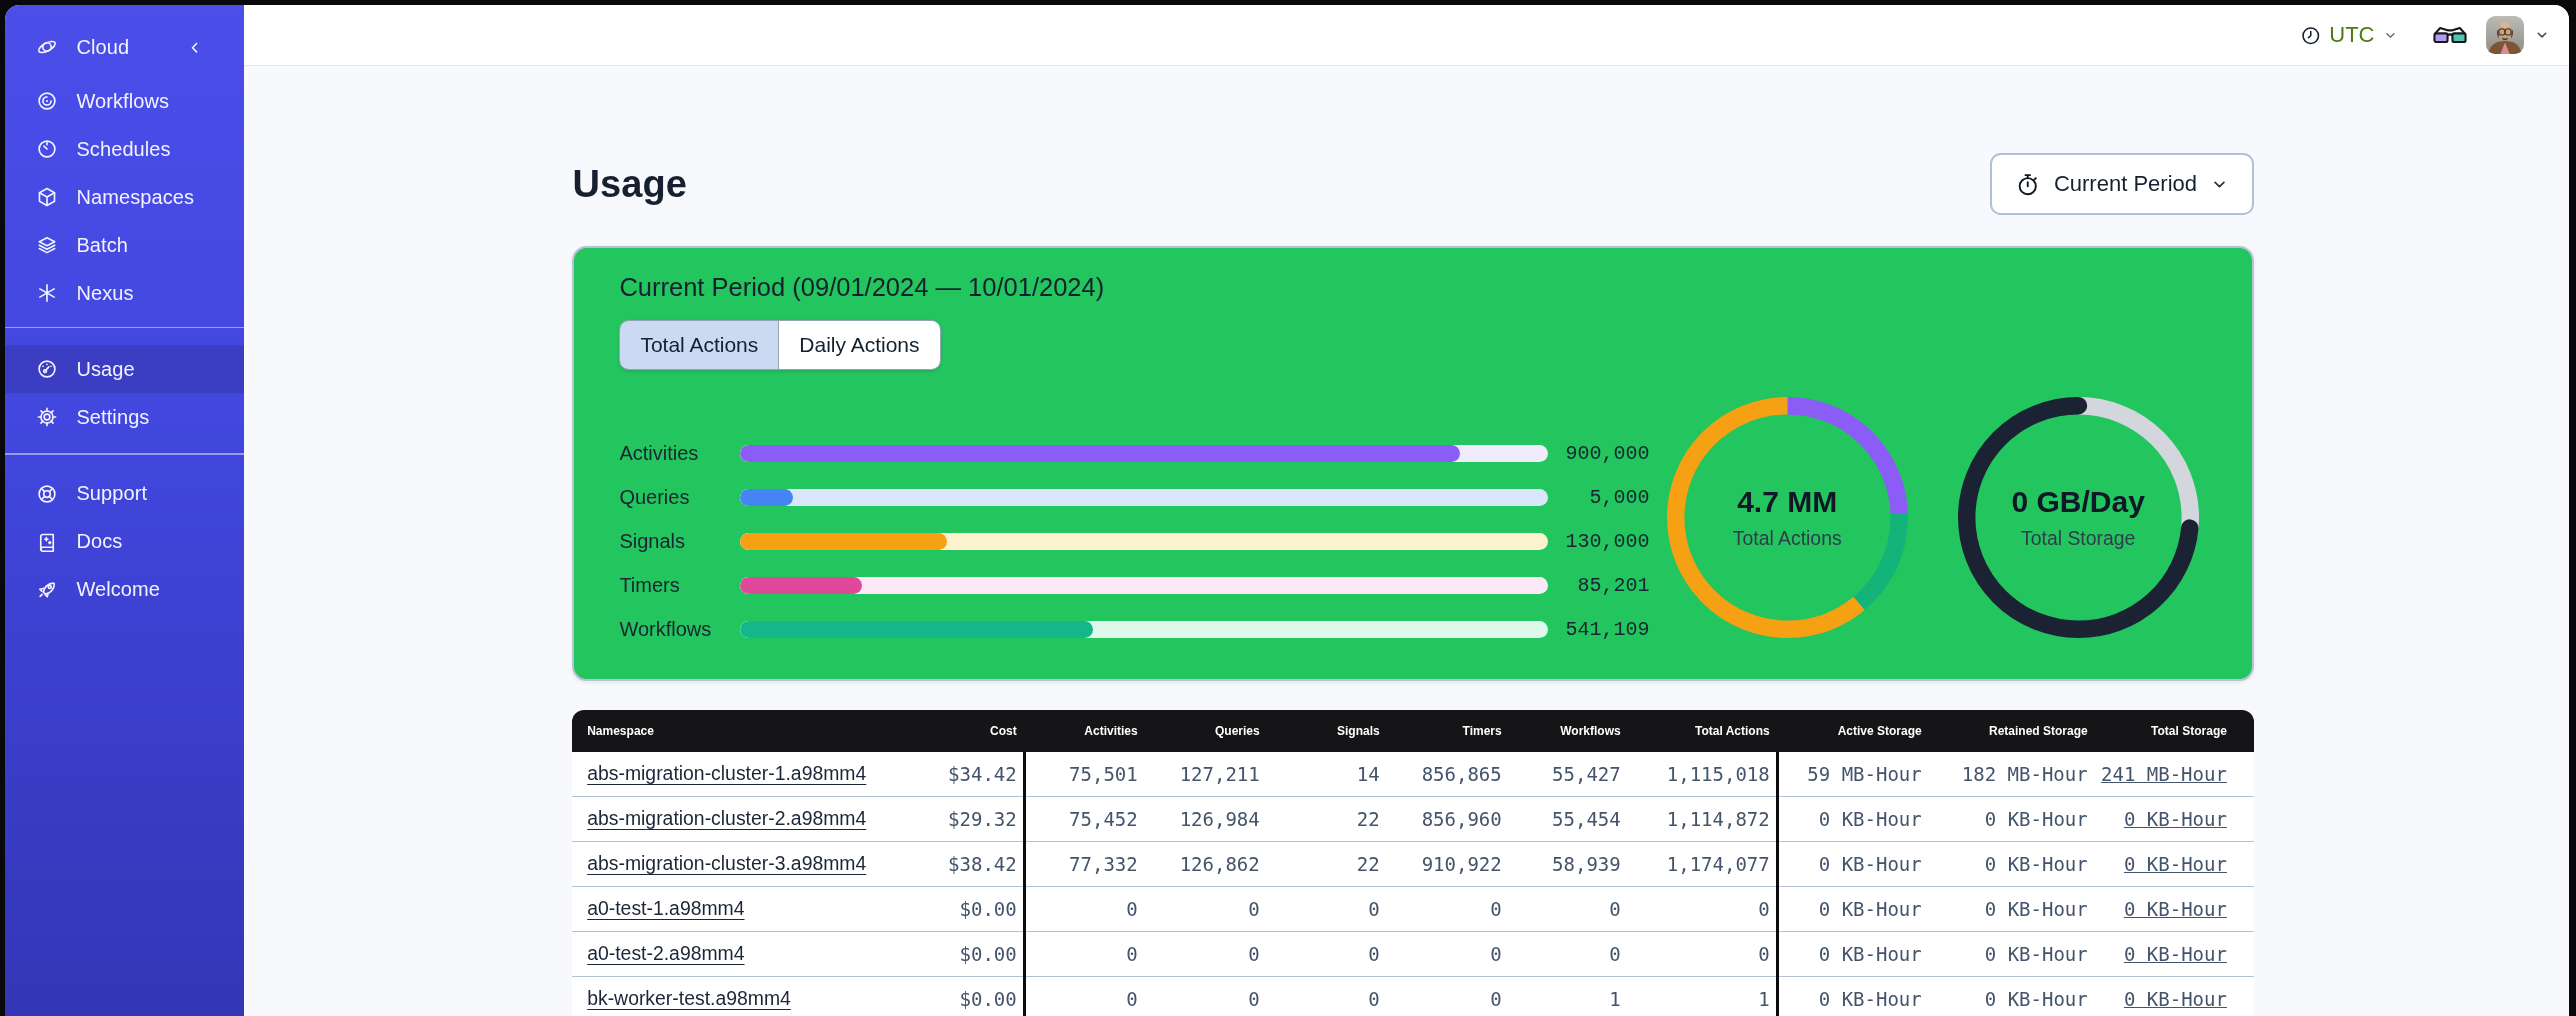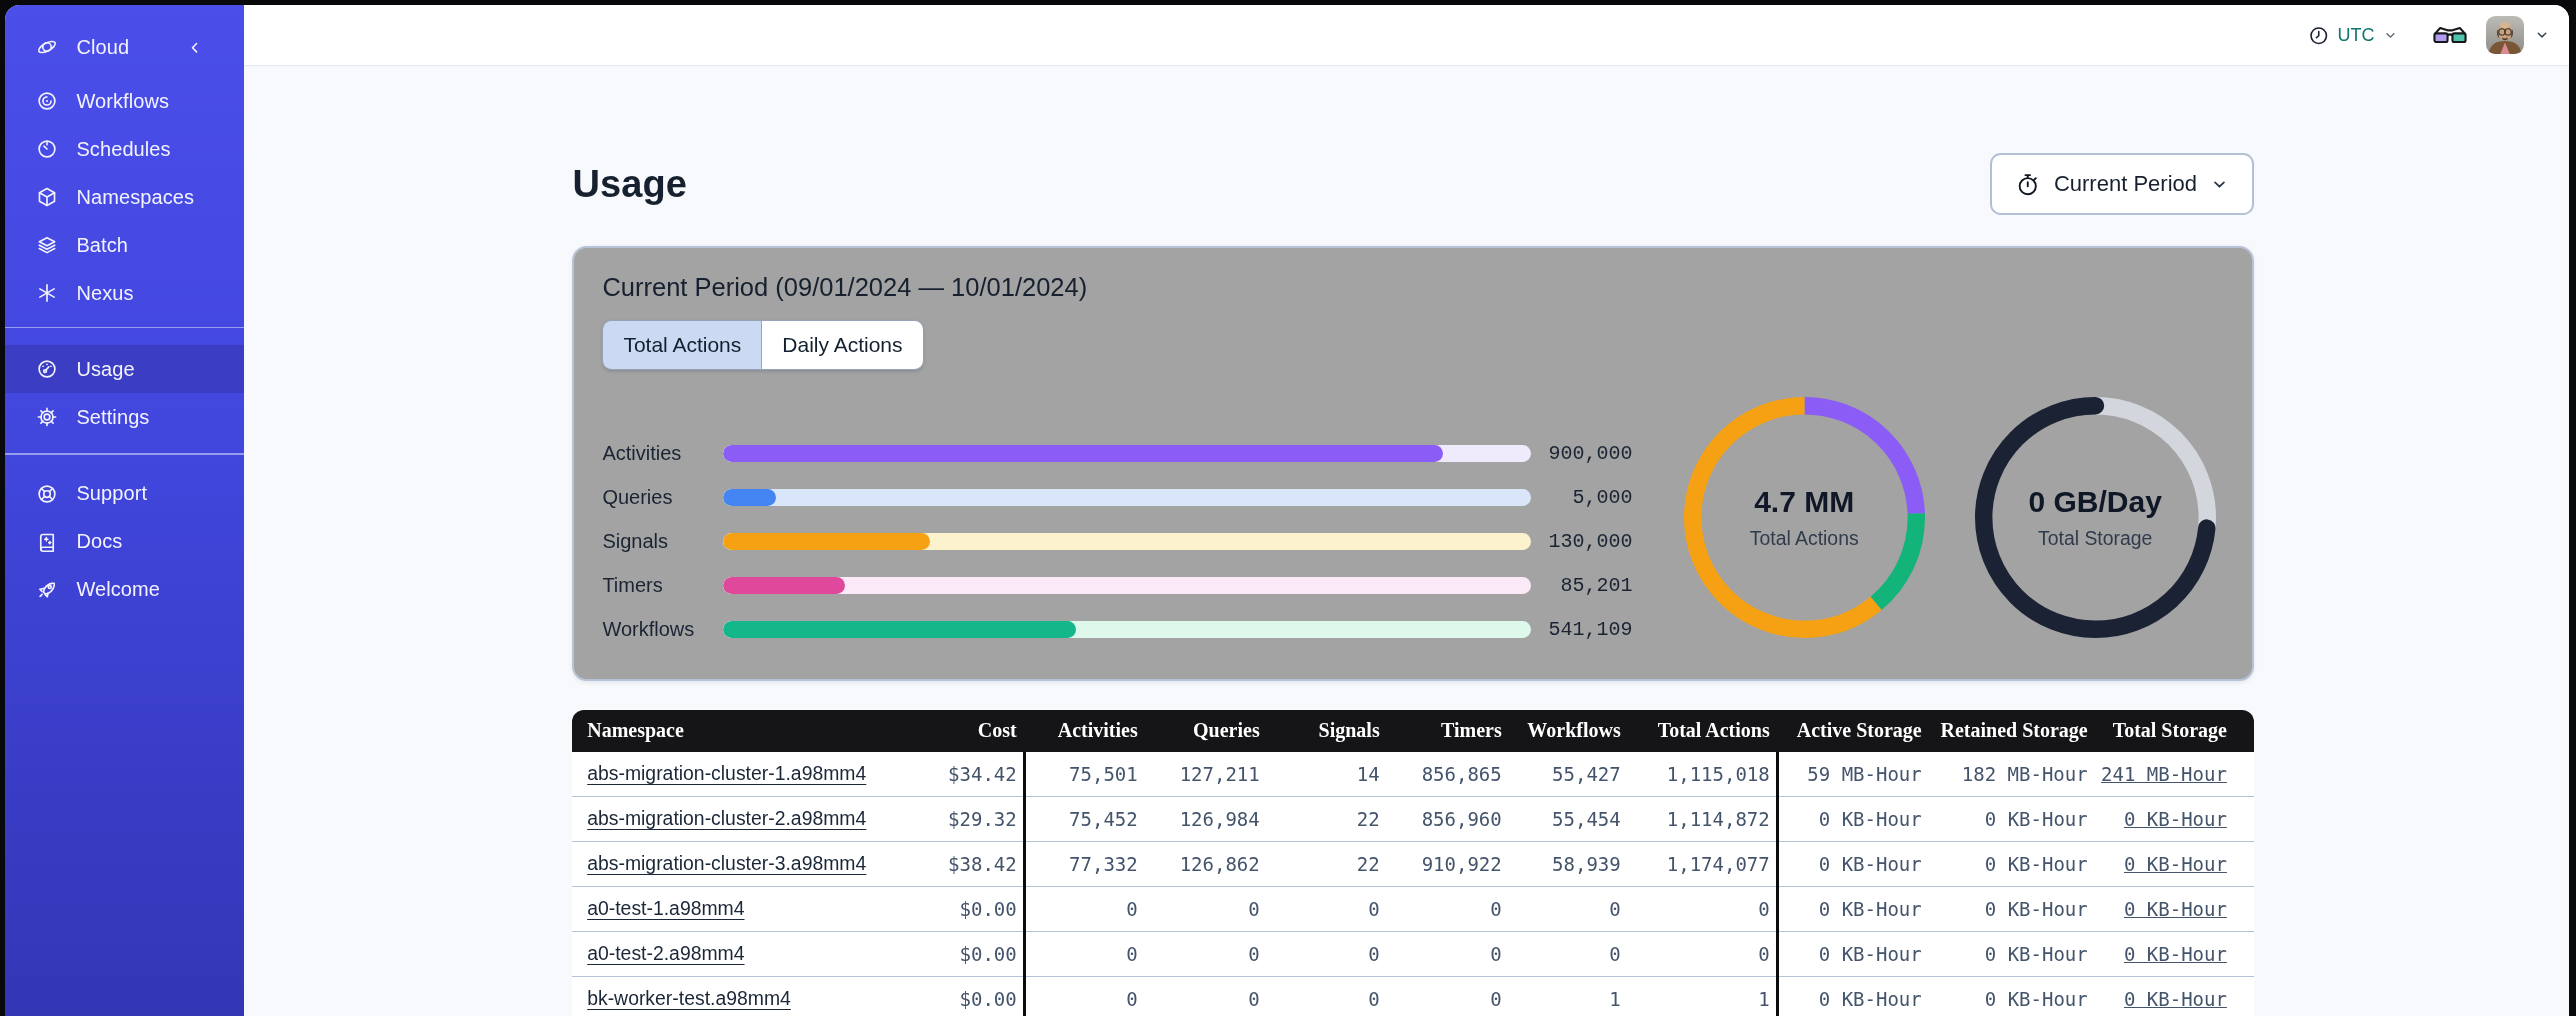--- a/index.html
+++ b/index.html
@@ -21,41 +21,41 @@
   #grp-account{margin-top:17.4px;}
   #grp-help{margin-top:14.8px;}
   .side-divider{height:1.3px;background:rgba(223,227,248,.55);width:100%;}
   .side-divider.d1{margin-top:9.4px;}
   .side-divider.d2{margin-top:12px;}
   .side-row.selected{background:#3B3EC2;}
   
   .main{flex:1;display:flex;flex-direction:column;min-width:0;}
   .topbar{height:60px;background:#FFFFFF;border-bottom:1.3px solid #E3E8EF;display:flex;align-items:center;
     justify-content:flex-end;padding-right:19px;flex:0 0 auto;}
-  .tz{display:flex;align-items:center;gap:8px;color:#0f766e;font-size:18px;cursor:pointer;}
+  .tz{display:flex;align-items:center;gap:8px;color:#4d7c0f;font-size:22px;cursor:pointer;}
   .tz .icn{width:21.5px;height:21.5px;display:inline-flex;color:#1A2230;}
   .tz .chev{width:14.8px;height:14.8px;display:inline-flex;color:#55606E;}
   .icn svg,.chev svg{width:100%;height:100%;}
   .glasses-btn{margin-left:35px;width:36px;height:24px;border:none;background:transparent;padding:0;cursor:pointer;display:inline-flex;}
   .glasses-btn svg{width:100%;height:100%;}
   .avatar{margin-left:17.4px;width:38px;height:38px;border-radius:9.4px;overflow:hidden;flex:0 0 38px;cursor:pointer;}
   .avatar svg{width:100%;height:100%;display:block;}
   .acct-chev{margin-left:10.7px;width:16px;height:16px;display:inline-flex;color:#3A4552;cursor:pointer;}
   
   .content{margin-left:328px;width:1682px;}
   .page-head{margin-top:86px;height:64px;display:flex;align-items:center;justify-content:space-between;}
   h1.page-title{margin:0;font-size:38px;font-weight:700;color:#16202E;letter-spacing:0.1px;}
   .period-btn{display:flex;align-items:center;gap:13.4px;height:62px;padding:0 23px;background:#FFFFFF;
     border:2px solid #B3BFD5;border-radius:10.7px;font-size:22px;color:#16202E;cursor:pointer;
     font-family:inherit;}
   .period-btn .icn{width:25.5px;height:25.5px;display:inline-flex;color:#111822;}
   .period-btn .chev{width:19px;height:19px;display:inline-flex;color:#2A3442;}
   
-  .card{box-sizing:border-box;margin-top:29.5px;width:1682px;height:435px;background:#a3a3a3;
-    border:2px solid #B7C2D7;border-radius:14.8px;padding:24px 28px 32px;box-shadow:0 1.3px 4px rgba(16,24,40,.07);}
+  .card{box-sizing:border-box;margin-top:29.5px;width:1682px;height:435px;background:#22c55e;
+    border:2px solid #B7C2D7;border-radius:14.8px;padding:24px 45px 32px;box-shadow:0 1.3px 4px rgba(16,24,40,.07);}
   .card-title{margin:0;font-size:25.5px;line-height:31px;font-weight:400;color:#16202E;}
   .tabs{margin-top:17.4px;display:inline-flex;height:50px;border:1.3px solid #97A2B6;border-radius:9.4px;
     overflow:hidden;box-shadow:0 1.3px 2.7px rgba(71,84,103,.25);box-sizing:border-box;}
   .tab{height:100%;padding:0 20px;border:none;background:#FFFFFF;font-size:21px;color:#13202F;
     font-family:inherit;cursor:pointer;}
   .tab.first{border-right:1.3px solid #97A2B6;}
   .tab.selected{background:#CBD9F2;}
   .chart-row{margin-top:27px;display:flex;}
   .bars{margin-top:34px;display:flex;flex-direction:column;}
   .bar-line{display:flex;align-items:center;height:44px;}
@@ -66,21 +66,21 @@
   .donuts{margin-left:auto;display:flex;gap:50px;padding-right:8.7px;}
   .donut{position:relative;width:241px;height:241px;}
   .donut-center{position:absolute;inset:0;display:flex;flex-direction:column;align-items:center;
     justify-content:center;gap:8px;text-align:center;}
   .donut-value{font-size:30px;font-weight:700;color:#101827;}
   .donut-label{font-size:19.4px;color:#303C4C;}
   
   .utable{margin-top:29px;width:1682px;}
   .thead{display:grid;grid-template-columns:375px 76px 121px 122px 120px 122px 119px 149px 152px 166px 160px;
     height:42px;background:#151517;border-radius:12px 12px 0 0;align-items:center;color:#FFFFFF;}
-  .th{font-size:20px;font-weight:700;text-align:right;padding-right:6.7px;white-space:nowrap;font-family:Liberation Serif, serif;}
+  .th{font-size:12px;font-weight:700;text-align:right;padding-right:6.7px;white-space:nowrap;}
   .th.left{text-align:left;padding-left:14.8px;}
   .th.last{padding-right:27.5px;}
   .tbody{position:relative;background:#FFFFFF;}
   .trow{display:grid;grid-template-columns:375px 76px 121px 122px 120px 122px 119px 149px 152px 166px 160px;
     height:44px;align-items:center;border-bottom:1.3px solid #B3C2D9;}
   .td{font-family:"DejaVu Sans Mono","Liberation Mono",monospace;font-size:19px;color:#44546B;
     text-align:right;padding-right:6.7px;white-space:nowrap;}
   .td.last{padding-right:27.5px;text-decoration:underline;}
   .td.ns{font-family:"Liberation Sans","DejaVu Sans",sans-serif;text-align:left;padding-left:14.8px;font-size:19.4px;}
   .ns a{color:#1B2737;text-decoration:underline;text-underline-offset:4px;text-decoration-thickness:1.3px;cursor:pointer;}

